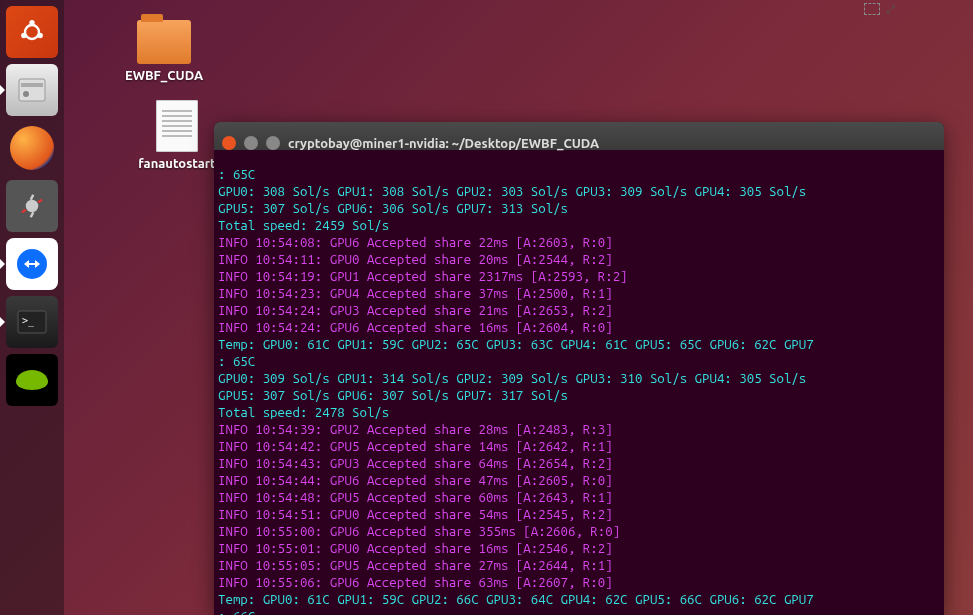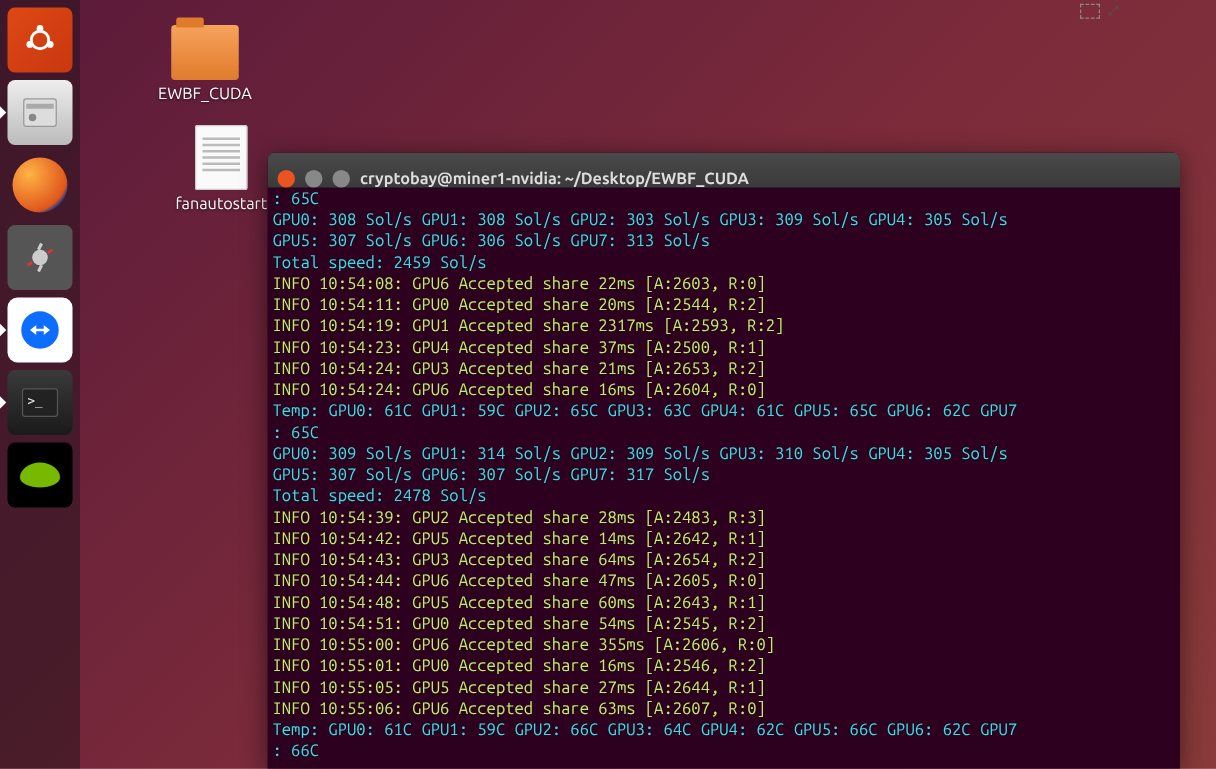--- a/index.html
+++ b/index.html
@@ -33,20 +33,21 @@
   .settings-ico svg { width:30px; height:30px; }
   .tv { background:#fff; border-radius:8px; display:flex; align-items:center; justify-content:center;}
   .tv-inner { width:30px; height:30px; border-radius:50%; background:#0d6efd; display:flex; align-items:center; justify-content:center;}
   .term { background: linear-gradient(#3a3a3a,#1a1a1a); }
   .nvidia { background:#000; }
   .nvidia-eye { width:32px; height:20px; background:#76b900; border-radius:50% 50% 50% 50% / 60% 60% 40% 40%; }
   
   .desktop-icon {
     position:absolute; width:100px; text-align:center; color:#fff; font-size:13px;
     text-shadow:0 1px 2px rgba(0,0,0,0.6);
+    font-weight:bold;
   }
   .desktop-icon .glyph {
     width:54px; height:44px; margin:0 auto 4px auto;
   }
   .folder-glyph { background: linear-gradient(#f7a35c,#e07b2c); border-radius:3px; position:relative;}
   .folder-glyph::before { content:""; position:absolute; top:-6px; left:4px; width:22px; height:8px; background:#e07b2c; border-radius:2px 2px 0 0;}
   .file-glyph { background:#fafafa; width:42px; height:52px; border-radius:2px; box-shadow:inset 0 0 0 1px #ccc; margin:0 auto 4px auto; position:relative;}
   .file-glyph::after{content:"";position:absolute;top:10px;left:6px;right:6px;height:2px;background:#bbb;box-shadow:0 5px 0 #bbb,0 10px 0 #bbb,0 15px 0 #bbb,0 20px 0 #bbb,0 25px 0 #bbb;}
   
   .terminal-window {
@@ -57,25 +58,25 @@
   .term-titlebar {
     height:28px; background: linear-gradient(#4a4a4a,#3a3a3a);
     display:flex; align-items:flex-end; padding:0 8px; gap:8px;
   }
   .wbtn { width:14px; height:14px; border-radius:50%; }
   .wbtn.close{ background:#e95420;}
   .wbtn.min{ background:#888;}
   .wbtn.max{ background:#888;}
   .term-title { color:#ddd; font-size:13px; font-weight:bold; }
   .term-body {
-    padding:0 4px; font-family: "Ubuntu Mono", Menlo, Consolas, monospace;
+    padding:16px 4px; font-family: "Ubuntu Mono", Menlo, Consolas, monospace;
     font-size:13.3px; line-height:17px; white-space:pre; color:#8ae234;
     height:calc(100% - 28px); overflow:hidden;
   }
-  .c-green{ color:#bef264; }
+  .c-green{ color:#d946ef; }
   .c-cyan{ color:#34e2e2; }
   
   .top-indicator {
     position:absolute; right:78px; top:0; height:18px; display:flex; align-items:center; gap:6px;
     color:#555; font-size:11px;
   }
   .top-indicator .box { width:16px; height:12px; border:1px dashed #888;}
 </style>
 </head>
 <body>

